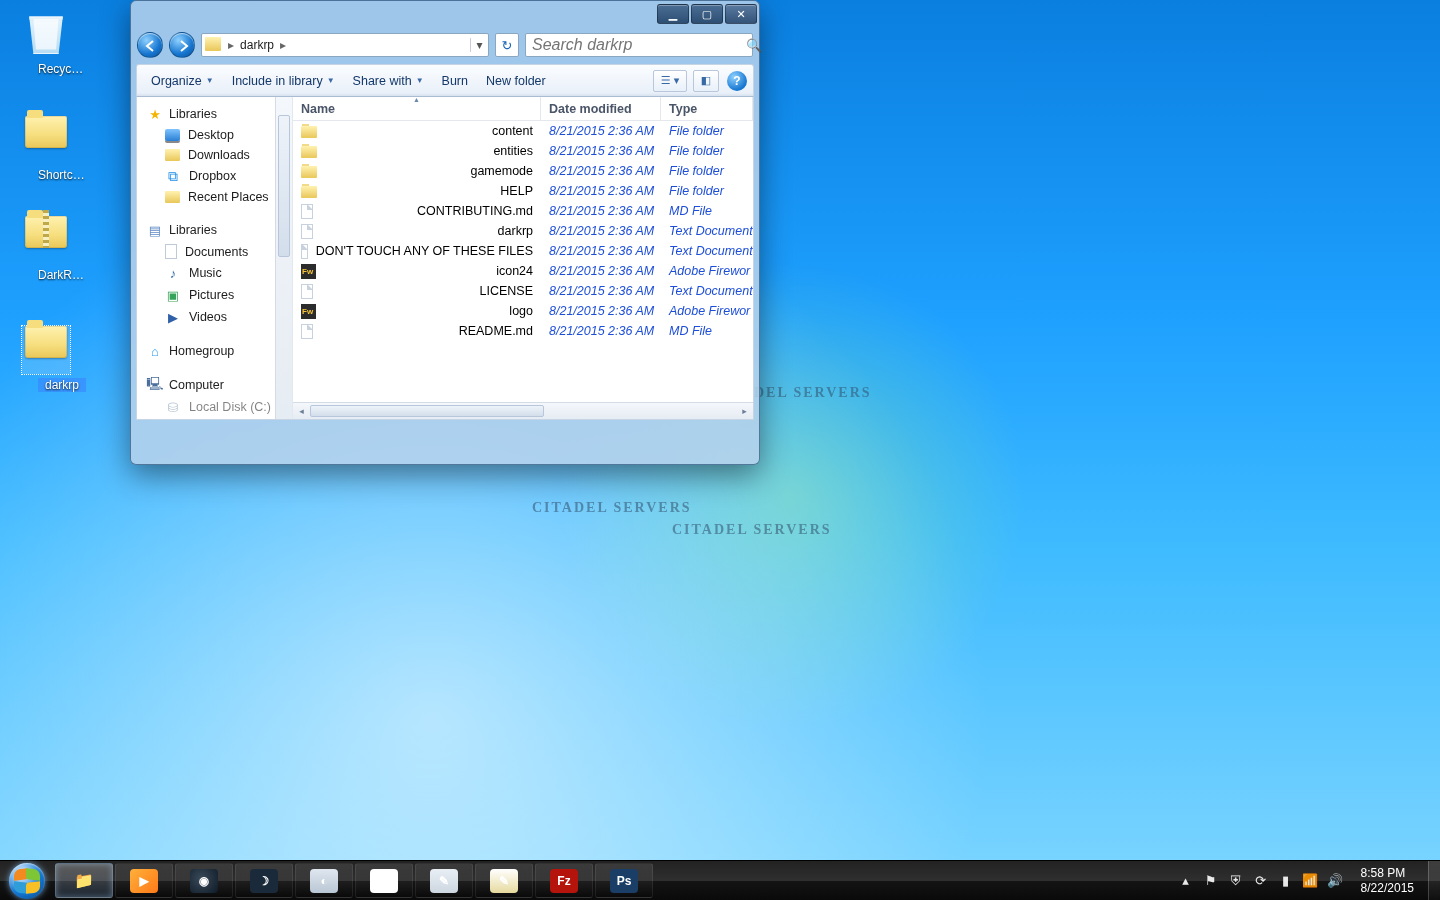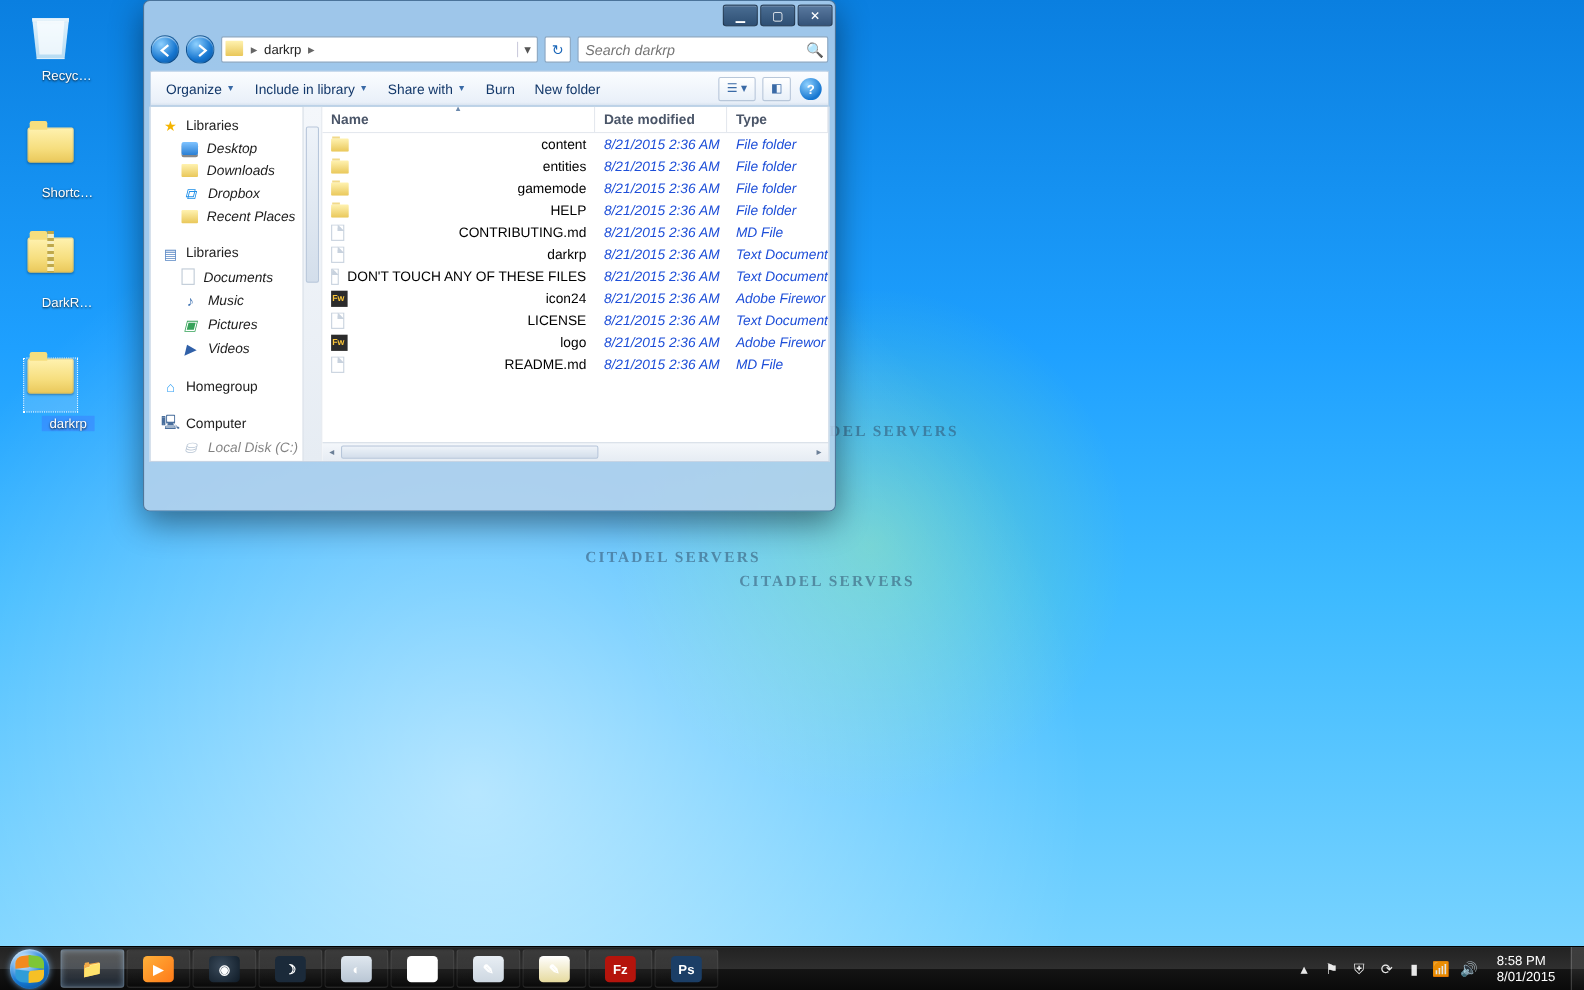--- a/index.html
+++ b/index.html
@@ -54,21 +54,21 @@
     display:flex; align-items:center; font-size:12px; color:#222; padding-left:24px; position:relative; }
   .addr .fld { position:absolute; left:3px; top:3px; width:16px; height:14px;
     background:linear-gradient(180deg,#fff2b0,#e9c759); border-radius:1px; }
   .addr .crumbsep { color:#666; padding:0 6px 0 2px; }
   .addr .crumb { padding-right:4px; }
   .addr .drop { margin-left:auto; width:18px; text-align:center; color:#555; border-left:1px solid #ccd; }
   .refresh { width:24px; height:24px; border:1px solid #8aa6c1; border-radius:2px; background:#fff;
     color:#1a66b8; font-size:13px; display:flex; align-items:center; justify-content:center; }
   .search { width:228px; height:24px; border:1px solid #8aa6c1; border-radius:2px; background:#fff;
     display:flex; align-items:center; }
-  .search input { flex:1; border:0; outline:0; font-size:13px; font-style:italic; color:#0c4a6e; padding:0 6px; background:transparent; }
+  .search input { flex:1; border:0; outline:0; font-size:16px; font-style:italic; color:#0c4a6e; padding:0 6px; background:transparent; }
   .search .mag { width:22px; text-align:center; color:#4b7fc4; font-size:13px; }
   .toolbar { height:33px; margin:3px 5px 0; background:linear-gradient(180deg,#fbfdff,#e9f0f9 90%,#d7e2ef);
     border:1px solid #c6d4e4; border-bottom-color:#aabcd2; border-radius:3px 3px 0 0;
     display:flex; align-items:center; font-size:12.5px; color:#13386a; padding:0 6px; gap:2px; }
   .titem { padding:4px 8px; border-radius:2px; display:flex; align-items:center; gap:4px; }
   .caret { font-size:8px; color:#3a6aa6; }
   .toolbar .sep { flex:1; }
   .viewbtn { width:34px; height:22px; border:1px solid #b8c7da; border-radius:2px; margin-left:4px;
     display:flex; align-items:center; justify-content:center; font-size:11px;
     background:linear-gradient(180deg,#fff,#e8f0f9); color:#3a6aa6; }
@@ -77,21 +77,21 @@
 
   .body { position:absolute; left:5px; right:5px; top:96px; bottom:44px; display:flex; background:#fff;
     border:1px solid #c6d4e4; border-top:0; }
   .side { width:156px; border-right:1px solid #e3e8ee; overflow:hidden; position:relative; font-size:12.5px; color:#1c1c1c; }
   .vscr { position:absolute; right:0; top:0; bottom:0; width:17px;
     background:linear-gradient(180deg,#f4f7fb,#e6ecf3); border-left:1px solid #d3dbe5; }
   .vscr:before { content:""; position:absolute; left:2px; right:2px; top:18px; height:140px;
     background:linear-gradient(180deg,#eef3f9,#d3deeb); border:1px solid #b7c6da; border-radius:2px; }
   .sgroup { padding:6px 0 6px 6px; }
   .shdr { display:flex; align-items:center; gap:6px; padding:3px 4px; font-weight:normal; color:#222; }
-  .sitem { display:flex; align-items:center; gap:8px; padding:3px 4px 3px 22px;font-style:italic; }
+  .sitem { display:flex; align-items:center; gap:8px; padding:3px 4px 3px 22px; }
   .ic { width:16px; height:16px; display:inline-flex; align-items:center; justify-content:center; font-size:13px; }
   .ic.star { color:#f4b400; }
   .ic.mon { background:linear-gradient(180deg,#7fc3ff,#2a7fd4); border-radius:2px; width:15px; height:12px; box-shadow:0 2px 0 #888; }
   .ic.fld { background:linear-gradient(180deg,#fff2b0,#e9c759); width:15px; height:12px; border-radius:1px; }
   .ic.drop { color:#1f8fe8; font-size:14px; }
   .ic.doc { background:#fff; border:1px solid #bfcad6; width:12px; height:15px; }
   .ic.lib { color:#5c8ac5; }
   .ic.mus { color:#3b6fb0; }
   .ic.pic { color:#37a35a; }
   .ic.vid { color:#3060a8; }
@@ -472,17 +472,17 @@
     <div id="tics" style="display:flex;gap:9px">
         <div class="tic">⚑</div>
         <div class="tic">⛨</div>
         <div class="tic">⟳</div>
         <div class="tic">▮</div>
         <div class="tic">📶</div>
         <div class="tic">🔊</div>
       </div>
     <div class="clock">
       <div>8:58 PM</div>
-      <div>8/01/2015</div>
+      <div>8/22/2015</div>
     </div>
   </div>
   <div class="showdt"></div>
 </div>
 
 </body></html>

